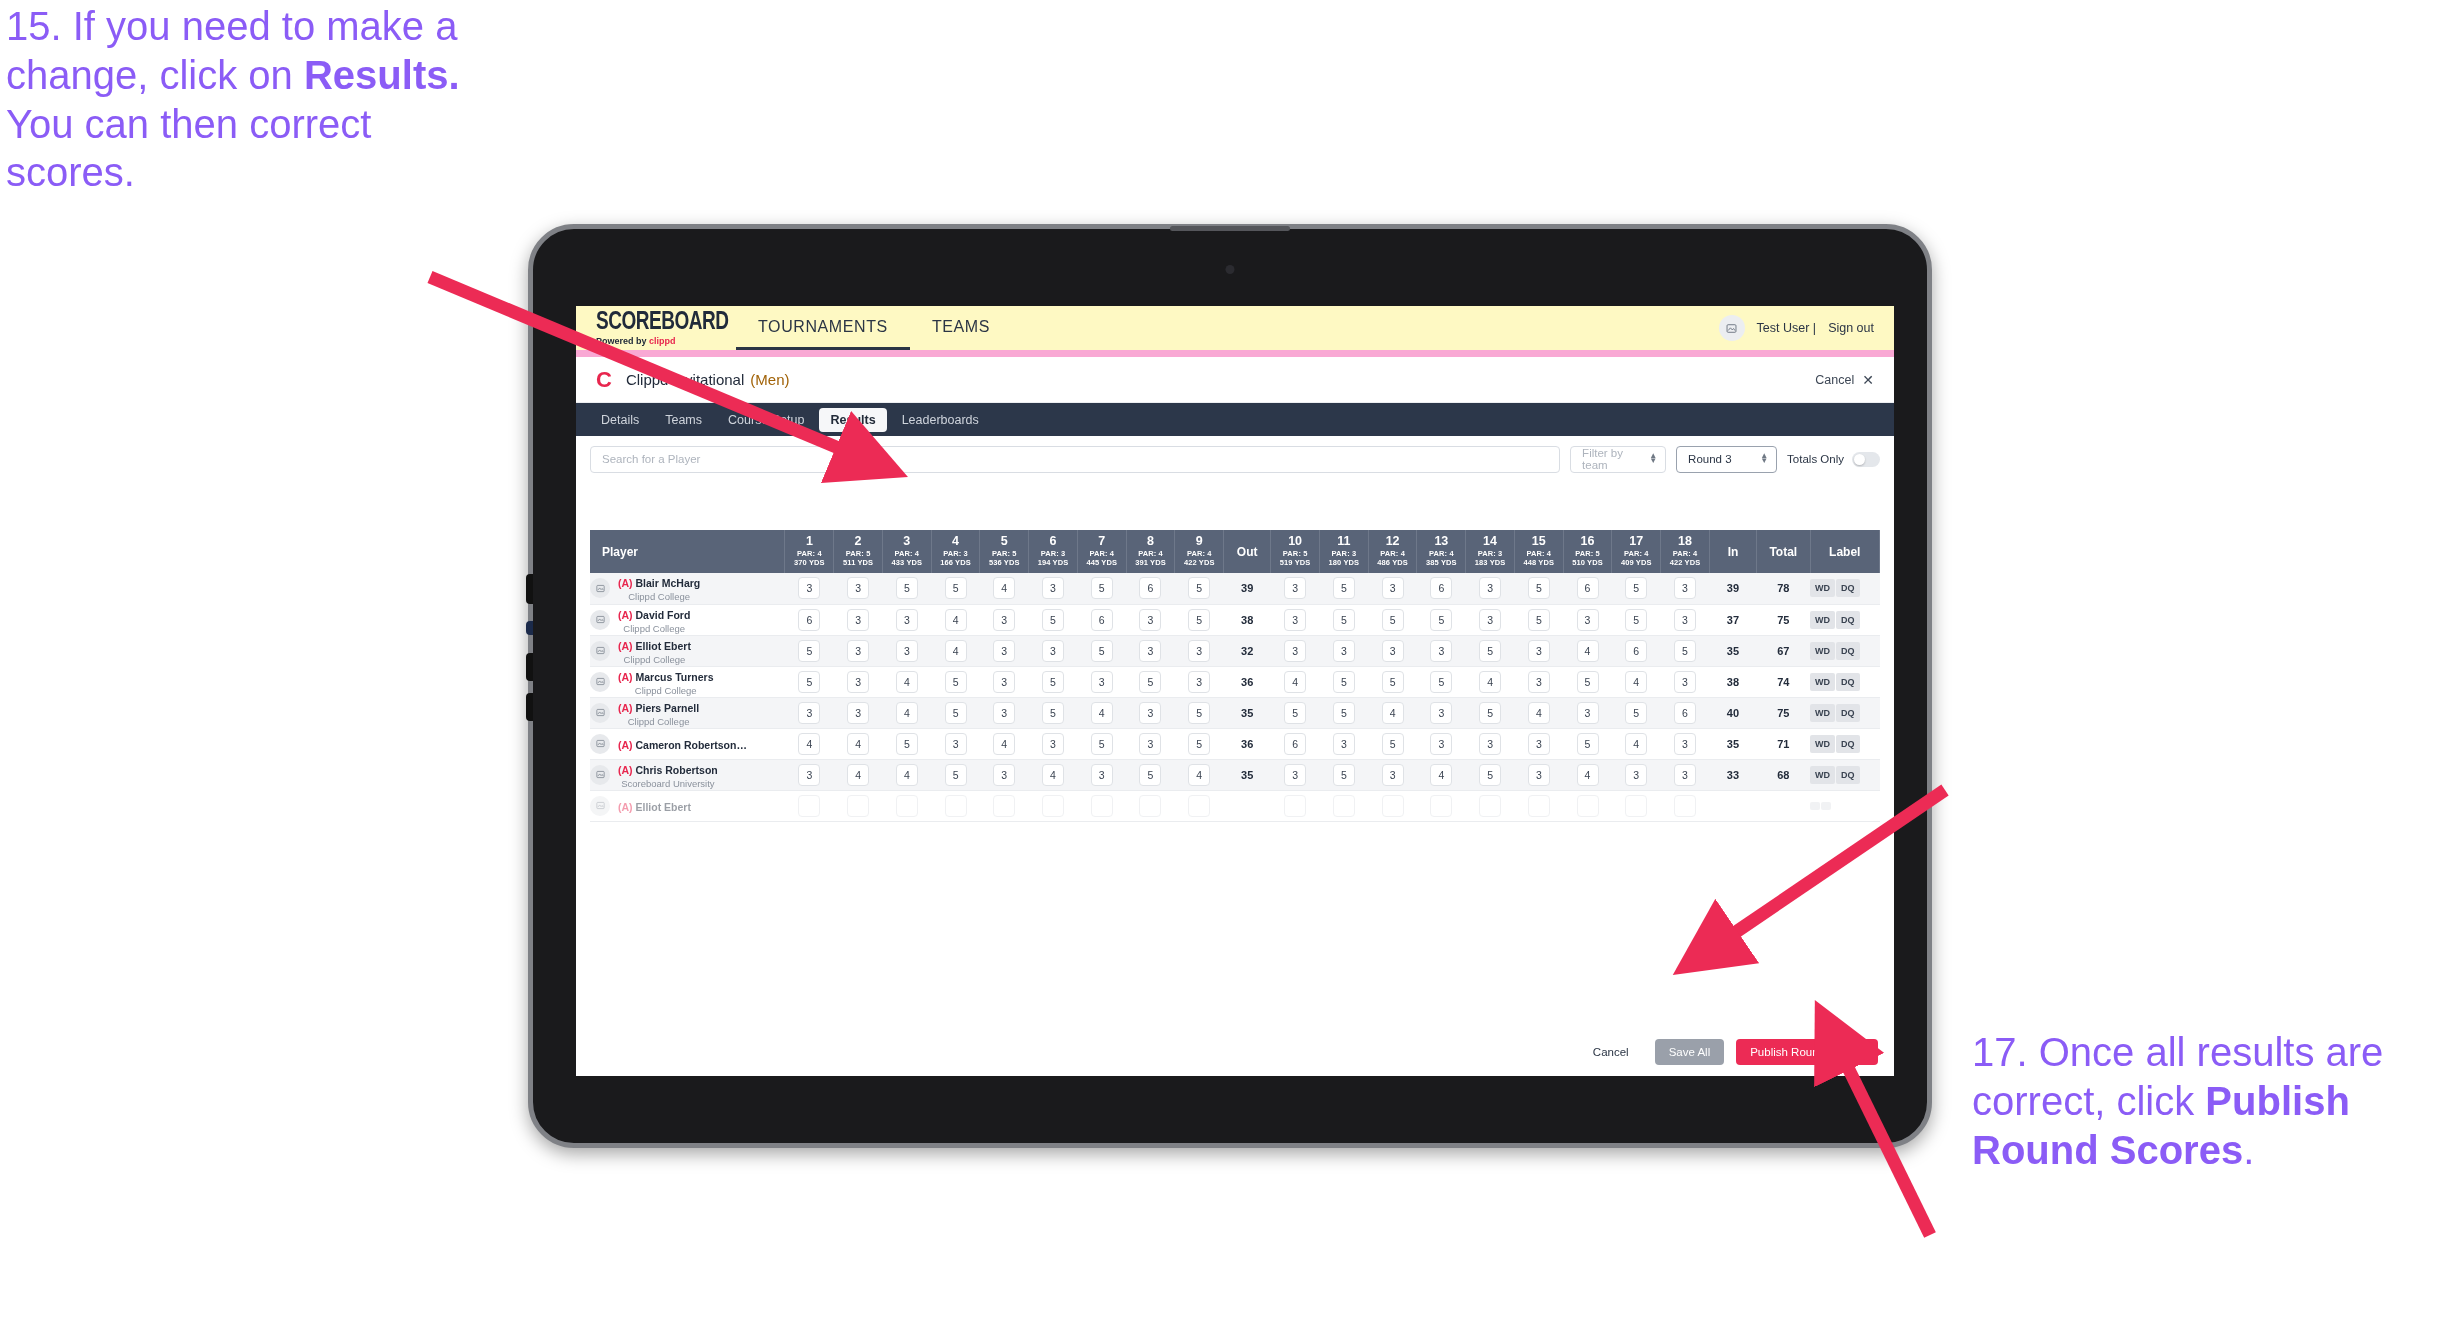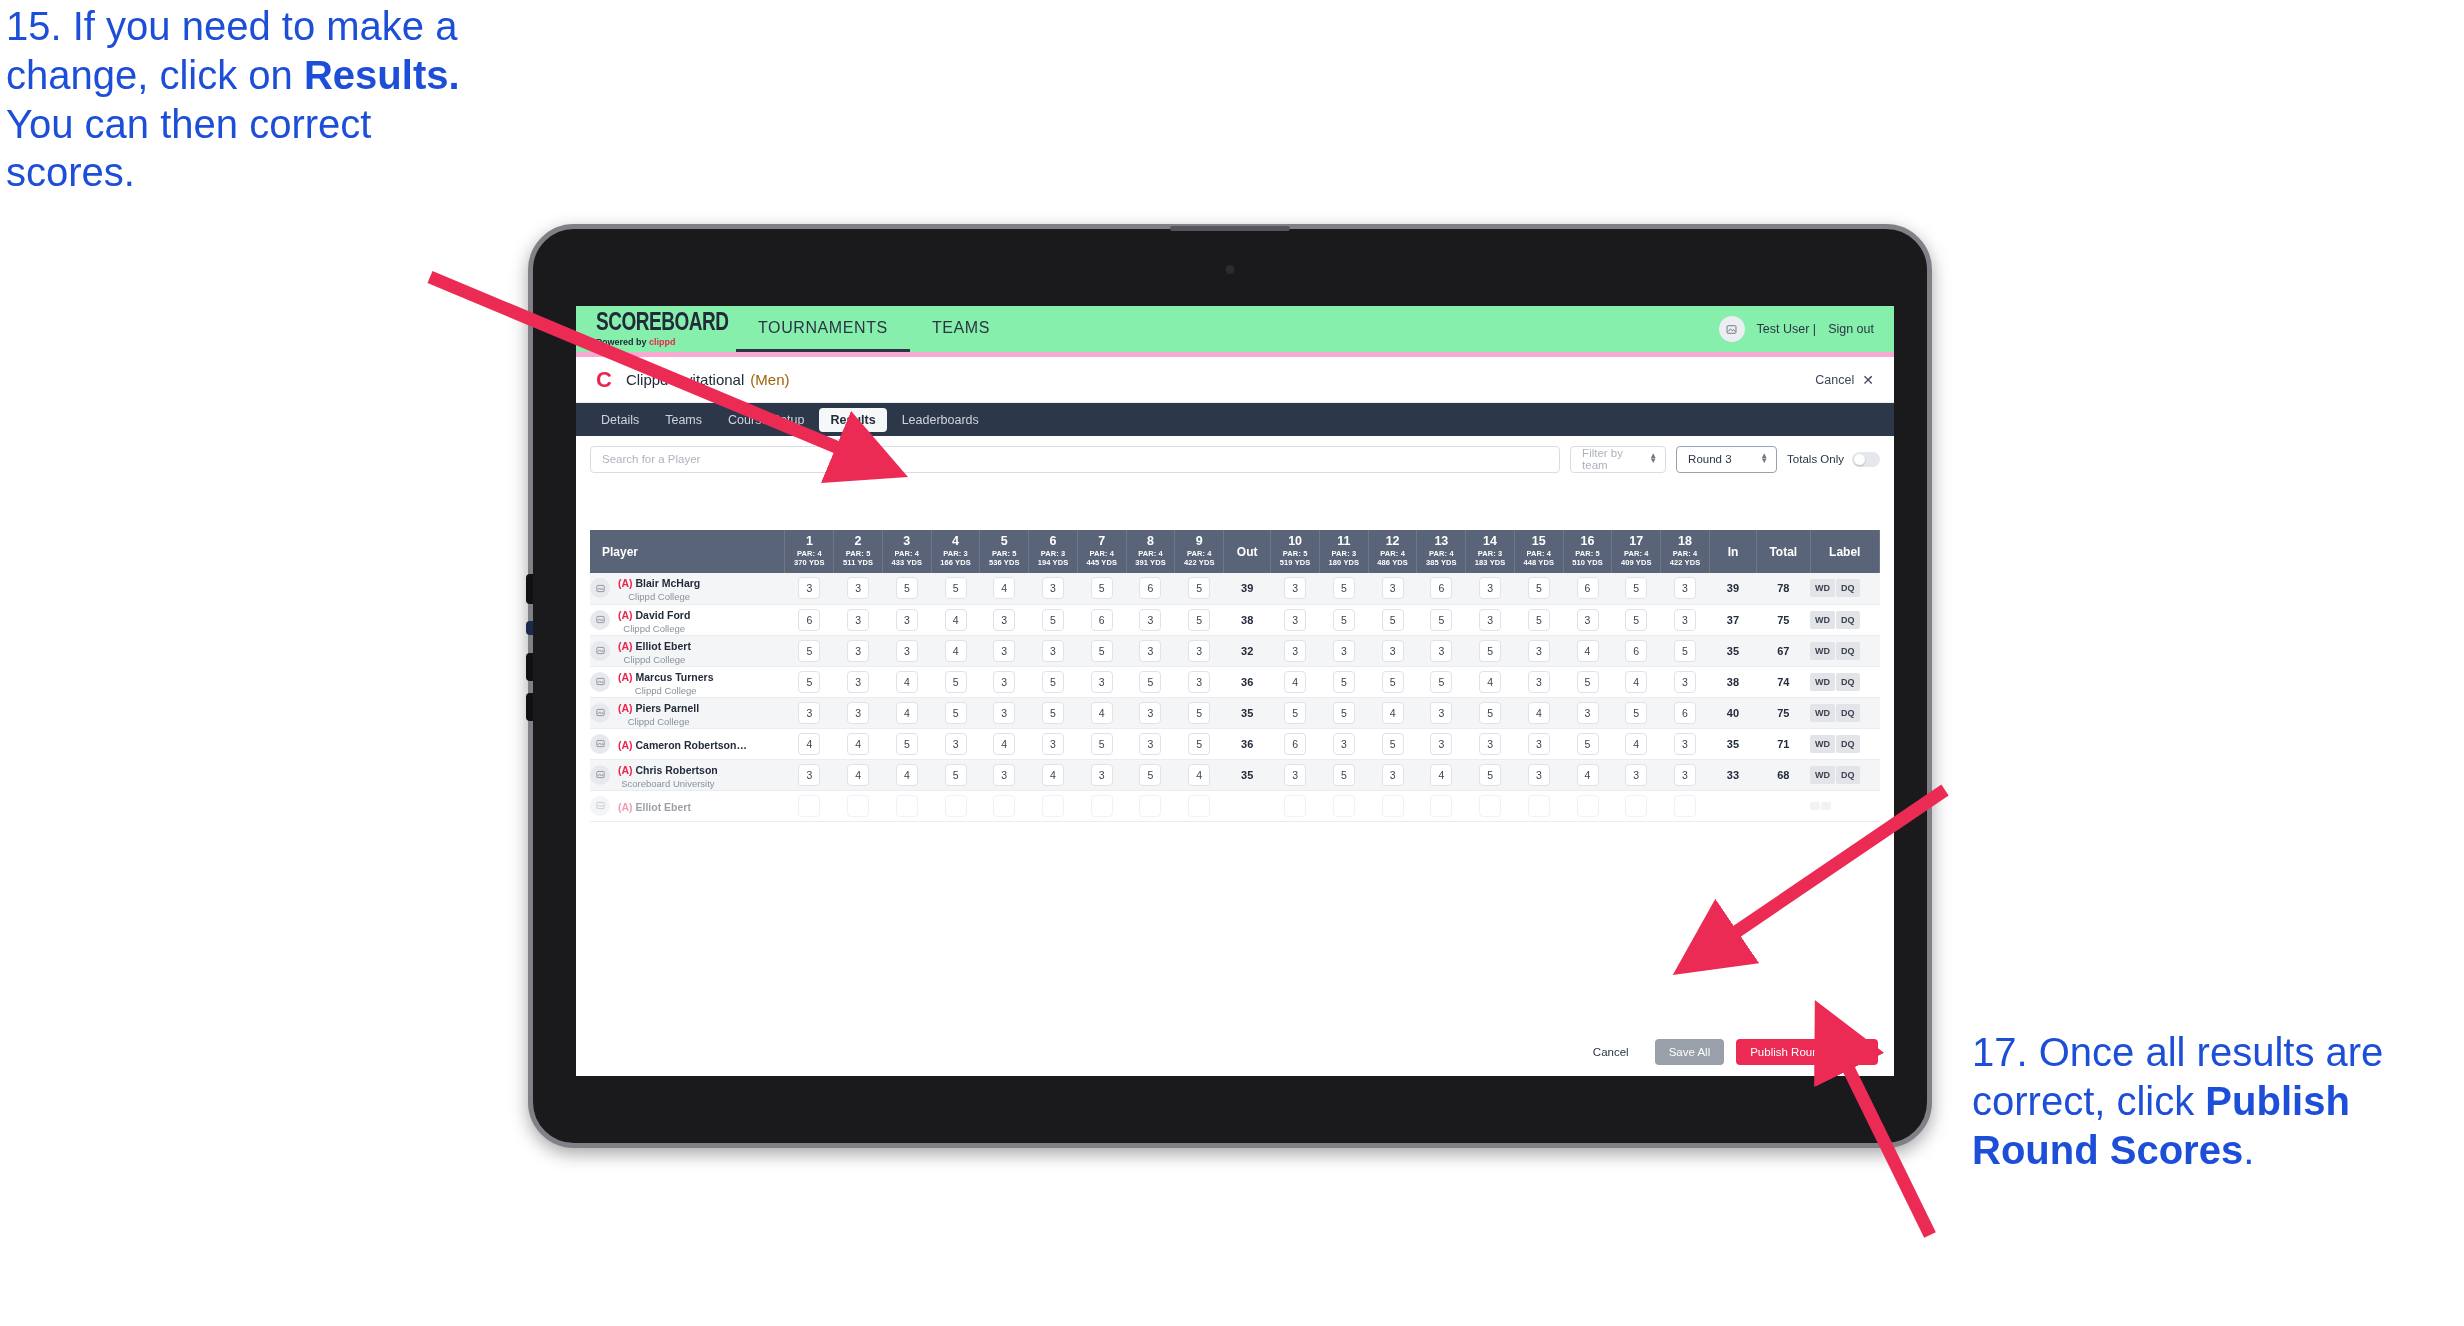--- a/index.html
+++ b/index.html
@@ -10,21 +10,21 @@
     overflow: hidden;
   }
   .page { position: relative; width: 2464px; height: 1326px; }
 
   
   .caption {
     position: absolute;
     font-family: "Liberation Sans", sans-serif;
     font-size: 40px;
     line-height: 1.22;
-    color: #1d4ed8;
+    color: #8b5cf6;
     font-weight: 400;
   }
   .caption b { font-weight: 700; }
   #cap-15 { left: 6px;  top: 2px;   width: 470px; }
   #cap-16 { left: 2002px; top: 478px; width: 440px; }
   #cap-17 { left: 1972px; top: 1028px; width: 492px; }
 
   
   .arrow-svg { position: absolute; left: 0; top: 0; width: 2464px; height: 1326px; pointer-events: none; }
 
@@ -51,24 +51,24 @@
   .tbtn.b3 { left: -7px; top: 424px; width: 7px; height: 28px; border-radius: 4px 0 0 4px; background:#111;}
   .tbtn.b4 { left: -7px; top: 464px; width: 7px; height: 28px; border-radius: 4px 0 0 4px; background:#111;}
   .tcam { position: absolute; left: 50%; top: 36px; transform: translateX(-50%); width: 9px; height: 9px; border-radius: 50%; background: #2b2b30; }
   .tspeak { position: absolute; left: 50%; top: -3px; transform: translateX(-50%); width: 120px; height: 5px; background: #55565b; border-radius: 3px; }
 
   
   .app { position: absolute; inset: 0; background: #ffffff; display: flex; flex-direction: column; }
 
   .topbar {
     height: 51px;
-    background: #86efac;
+    background: #fef9c3;
     display: flex;
     align-items: stretch;
-    border-bottom: 5px solid #f9a8d4;
+    border-bottom: 7px solid #f9a8d4;
     flex: 0 0 auto;
   }
   .brand { width: 160px; padding-left: 20px; display: flex; flex-direction: column; justify-content: center; }
   .brand-name {
     font-family: "Liberation Sans", sans-serif;
     font-weight: 700; font-size: 20px; letter-spacing: -0.5px;
     color: #212b3a; line-height: 1; transform: scaleY(1.25) scaleX(0.95); transform-origin: left center;
   }
   .brand-sub { font-size: 9px; color: #212b3a; margin-top: 6px; font-weight: 600; }
   .brand-sub i { font-style: normal; color: #e8264e; font-weight: 700; }

